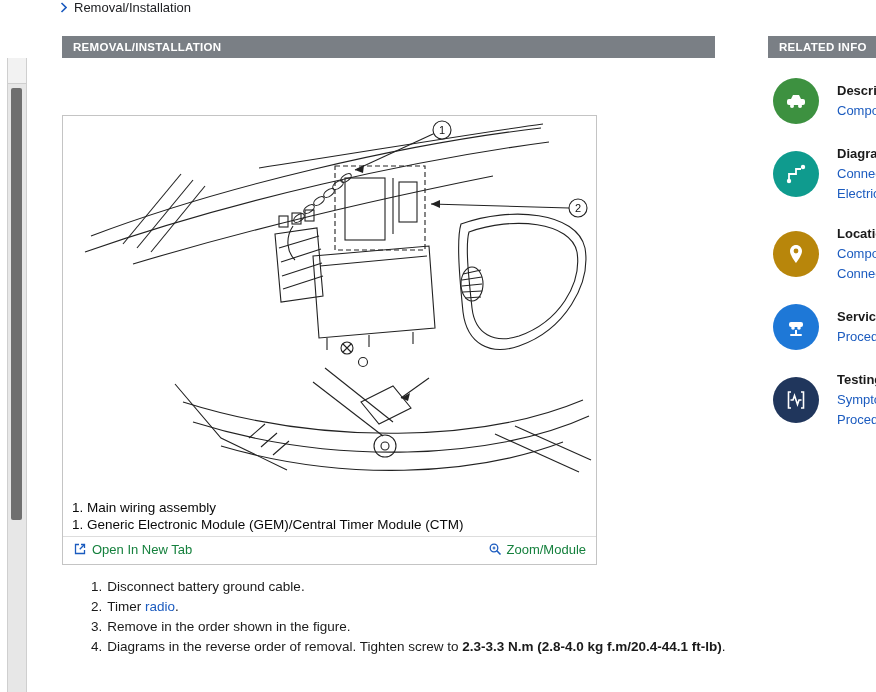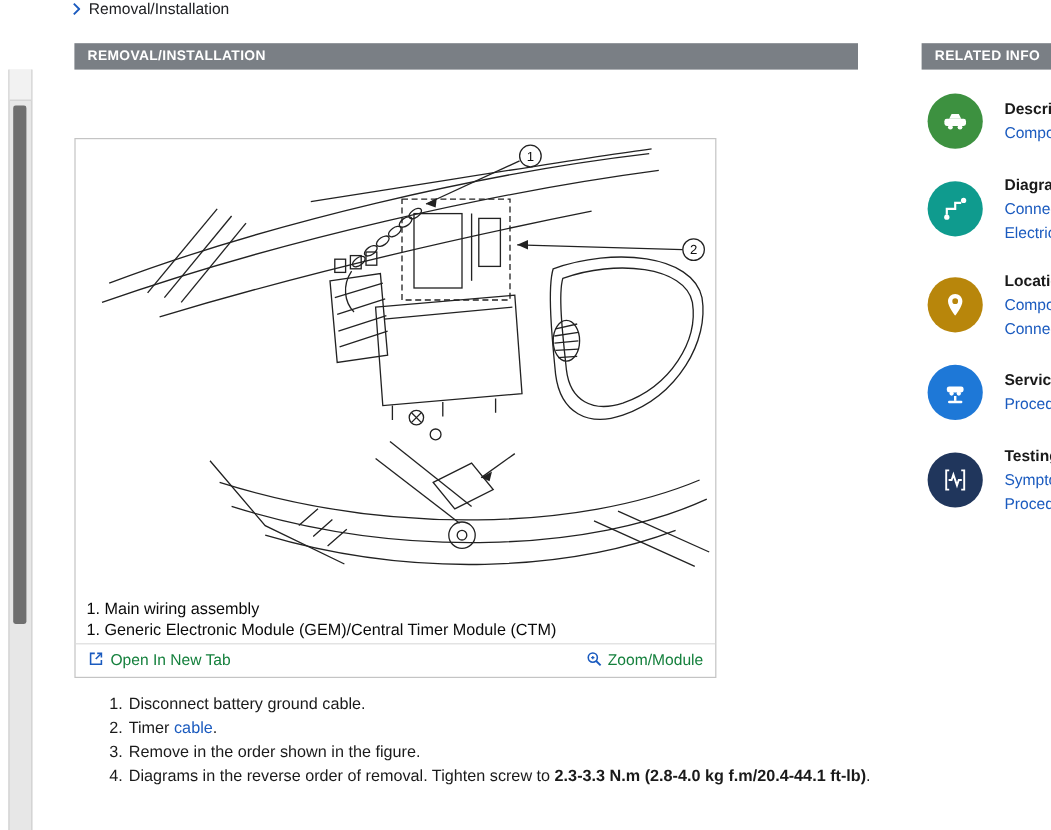--- a/index.html
+++ b/index.html
@@ -183,21 +183,21 @@
       <span>Zoom/Module</span>
     </a>
   </div>
 </div>
 
 <div class="steps">
   <div class="step">
     <span class="step-num">1.</span><span>Disconnect battery ground cable.</span>
   </div>
   <div class="step">
-    <span class="step-num">2.</span><span>Timer </span><a class="inline-link">cable</a><span>.</span>
+    <span class="step-num">2.</span><span>Timer </span><a class="inline-link">radio</a><span>.</span>
   </div>
   <div class="step">
     <span class="step-num">3.</span><span>Remove in the order shown in the figure.</span>
   </div>
   <div class="step">
     <span class="step-num">4.</span><span>Diagrams in the reverse order of removal. Tighten screw to </span><b>2.3-3.3 N.m (2.8-4.0 kg f.m/20.4-44.1 ft-lb)</b><span>.</span>
   </div>
 </div>
 
 <div class="related-panel">

